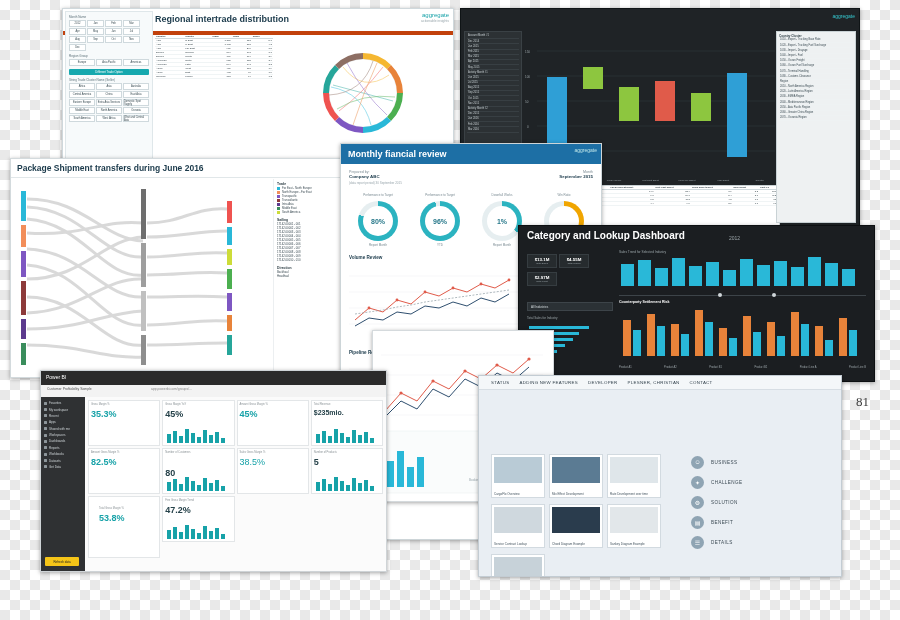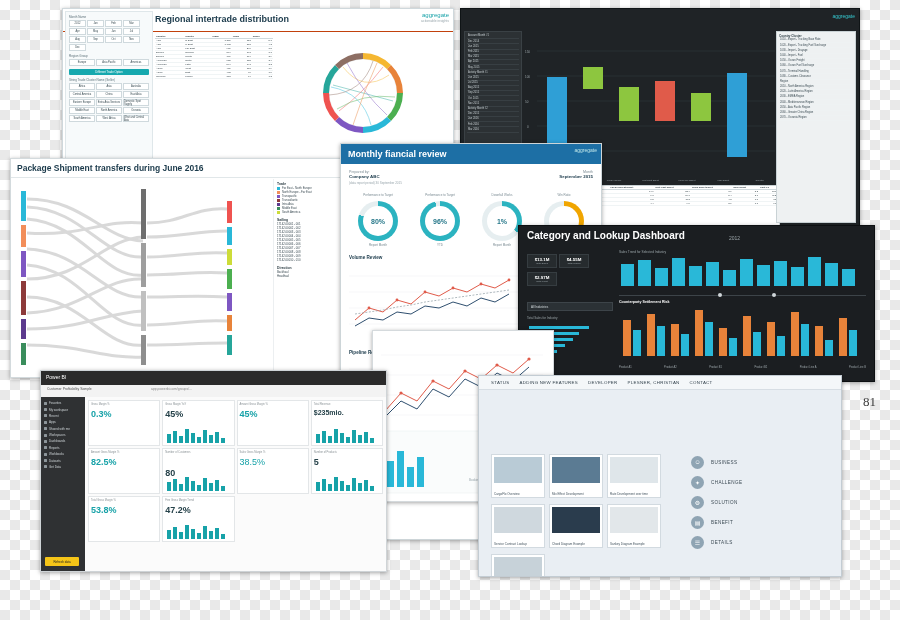--- a/index.html
+++ b/index.html
@@ -17,21 +17,21 @@
     background-size:20px 20px;
     background-position:0 0,10px 10px;
     background-color:#ffffff;
   }
   .card{position:absolute;background:#fff;box-shadow:0 1px 4px rgba(0,0,0,.35);overflow:hidden;}
   .ttl{font-weight:bold;}
   .tiny2{font-size:2.6px;line-height:3px;}
 
   
   #c1{left:62px;top:8px;width:390px;height:165px;border:1px solid #cfd8dc;}
-  #c1 .hdr{height:22px;background:#fff;border-bottom:1px solid #c2410c;position:relative;}
+  #c1 .hdr{height:22px;background:#fff;border-bottom:4px solid #c2410c;position:relative;}
   #c1 .hdr .t{position:absolute;left:92px;top:5px;font-size:9px;color:#1b3a4b;}
   #c1 .logo{position:absolute;right:4px;top:3px;font-size:6px;color:#17a2a8;text-align:right;line-height:6px;}
   #c1 .logo .sub{font-size:3.4px;color:#9aa7ad;}
   #c1 .leftpanel{position:absolute;left:2px;top:2px;width:86px;height:160px;background:#f7fafb;border:1px solid #dfe7ea;}
   #c1 .tbl{position:absolute;left:92px;top:26px;width:118px;height:132px;}
   #c1 .chord{position:absolute;left:214px;top:26px;width:172px;height:132px;}
   .fltbox{border:1px solid #cfd9dd;background:#fff;font-size:2.6px;color:#35484f;display:flex;align-items:center;justify-content:center;}
   .fltlab{font-size:3px;color:#5d7179;}
 
   
@@ -84,21 +84,21 @@
   #c8 .navbar span{font-size:4.4px;color:#33424d;letter-spacing:.3px;}
   #c8 .tiles{position:absolute;left:12px;top:78px;width:185px;}
   #c8 .tile{width:52px;height:42px;background:#fff;border:1px solid #d2dae0;display:inline-block;margin:0 4px 6px 0;position:relative;vertical-align:top;}
   #c8 .tile .cap{position:absolute;left:2px;right:2px;bottom:1px;font-size:3px;color:#44545f;line-height:3.4px;}
   #c8 .rightlist{position:absolute;right:10px;top:76px;width:140px;}
   #c8 .rrow{display:flex;align-items:center;gap:7px;height:20px;}
   #c8 .rcirc{width:13px;height:13px;border-radius:50%;background:#8fa4b3;display:flex;align-items:center;justify-content:center;color:#fff;font-size:6px;}
   #c8 .rlab{font-size:4.6px;color:#3c4a54;letter-spacing:.4px;}
 
   
-  #pagenum{position:absolute;right:24px;top:394px;font-size:13px;color:#3a3a3a;font-family:"Liberation Serif",serif;}
+  #pagenum{position:absolute;right:31px;top:394px;font-size:13px;color:#3a3a3a;font-family:"Liberation Serif",serif;}
 </style>
 </head>
 <body>
 
 <div id="canvas">
 
   <div id="pagenum">81</div>
 
   <div class="card" id="c1">
     <div class="hdr">
@@ -805,21 +805,21 @@
             <span style="width: 3px; height: 3px; background: rgb(141, 150, 155); display: inline-block; border-radius: 0.5px;"></span>
             <span>Get Data</span>
           </div>
         </div>
       <div class="yellowbtn">Refresh data</div>
     </div>
     <div class="content">
       <div id="pbgrid" style="display:grid;grid-template-columns:repeat(4,1fr);gap:2px;padding:3px;">
           <div style="background: rgb(255, 255, 255); border: 1px solid rgb(227, 230, 232); height: 40px; position: relative; padding: 2px;">
             <div style="font-size: 2.6px; color: rgb(138, 146, 150);">Gross Margin %</div>
-            <div style="font-size: 9px; color: rgb(23, 162, 168); font-weight: bold; margin-top: 3px;">0.3%</div>
+            <div style="font-size: 9px; color: rgb(23, 162, 168); font-weight: bold; margin-top: 3px;">35.3%</div>
           </div>
           <div style="background: rgb(255, 255, 255); border: 1px solid rgb(227, 230, 232); height: 40px; position: relative; padding: 2px;">
             <div style="font-size: 2.6px; color: rgb(138, 146, 150);">Gross Margin YoY</div>
             <div style="font-size: 9px; color: rgb(38, 66, 74); font-weight: bold; margin-top: 3px;">45%</div>
             <svg viewBox="0 0 70 18" width="70" height="18" style="position: absolute; left: 2px; bottom: 1px;">
               <g fill="#17a2a8">
                 <rect x="2" y="8" width="4" height="9"></rect>
                 <rect x="8" y="5" width="4" height="12"></rect>
                 <rect x="14" y="10" width="4" height="7"></rect>
                 <rect x="20" y="3" width="4" height="14"></rect>
@@ -891,21 +891,21 @@
                 <rect x="20" y="3" width="4" height="14"></rect>
                 <rect x="26" y="7" width="4" height="10"></rect>
                 <rect x="32" y="11" width="4" height="6"></rect>
                 <rect x="38" y="4" width="4" height="13"></rect>
                 <rect x="44" y="9" width="4" height="8"></rect>
                 <rect x="50" y="6" width="4" height="11"></rect>
                 <rect x="56" y="12" width="4" height="5"></rect>
               </g>
             </svg>
           </div>
-          <div style="background: rgb(255, 255, 255); border: 1px solid rgb(227, 230, 232); height: 40px; position: relative; padding: 2px;">
+          <div style="background: rgb(255, 255, 255); border: 1px solid rgb(227, 230, 232); height: 40px; position: relative; padding: 10px;">
             <div style="font-size: 2.6px; color: rgb(138, 146, 150);">Total Gross Margin %</div>
             <div style="font-size: 9px; color: rgb(23, 162, 168); font-weight: bold; margin-top: 3px;">53.8%</div>
           </div>
           <div style="background: rgb(255, 255, 255); border: 1px solid rgb(227, 230, 232); height: 40px; position: relative; padding: 2px;">
             <div style="font-size: 2.6px; color: rgb(138, 146, 150);">Fine Gross Margin Trend</div>
             <div style="font-size: 9px; color: rgb(38, 66, 74); font-weight: bold; margin-top: 3px;">47.2%</div>
             <svg viewBox="0 0 70 18" width="70" height="18" style="position: absolute; left: 2px; bottom: 1px;">
               <g fill="#17a2a8">
                 <rect x="2" y="8" width="4" height="9"></rect>
                 <rect x="8" y="5" width="4" height="12"></rect>

